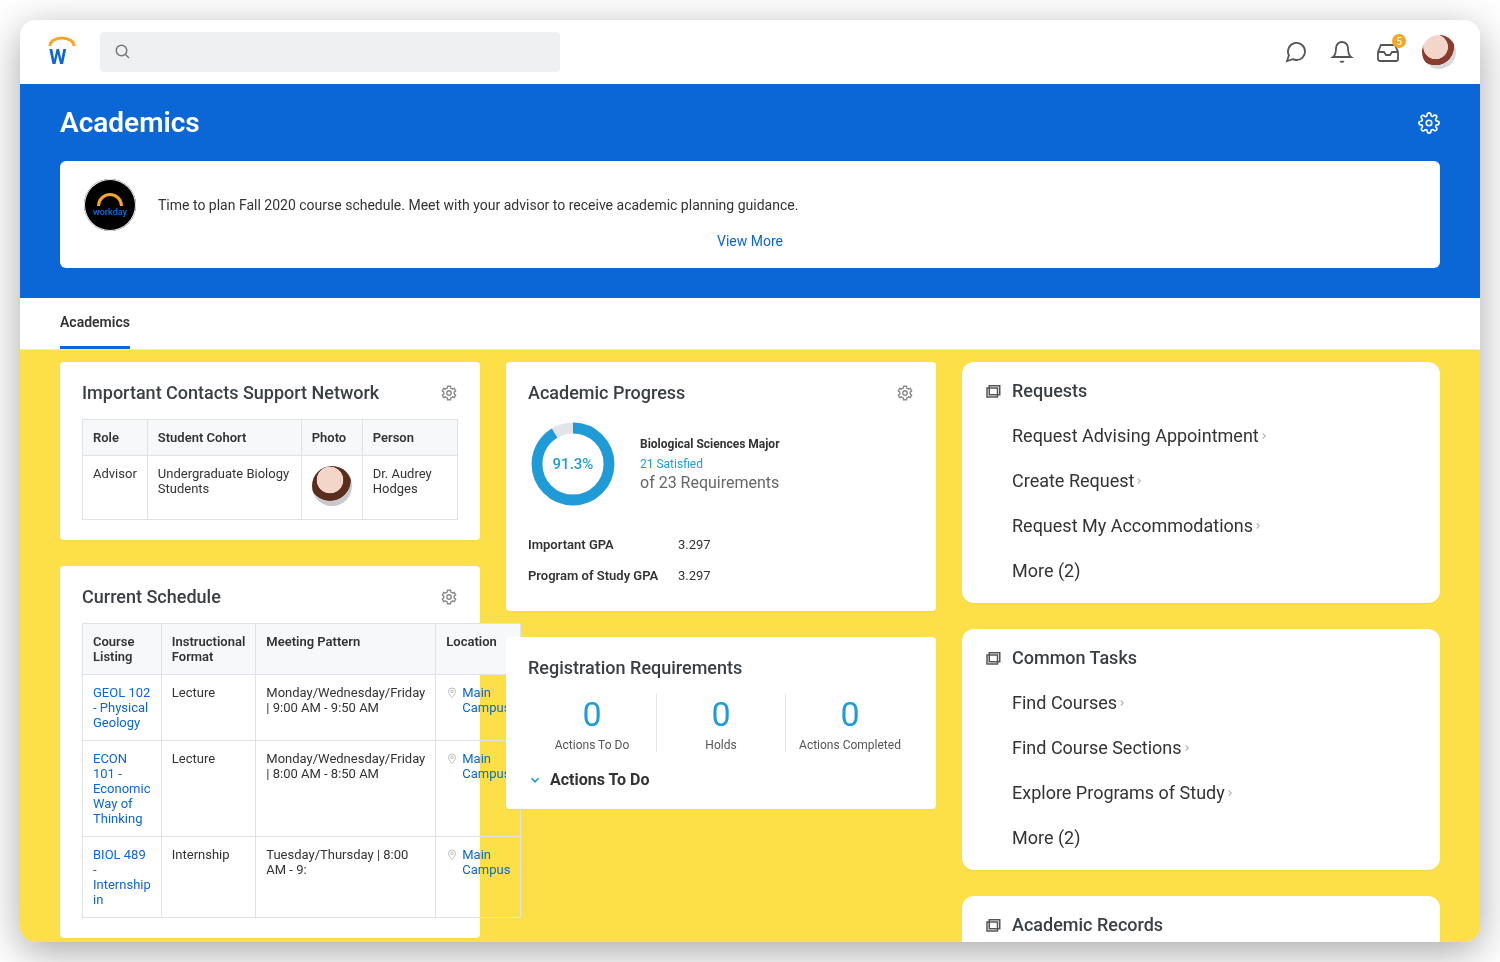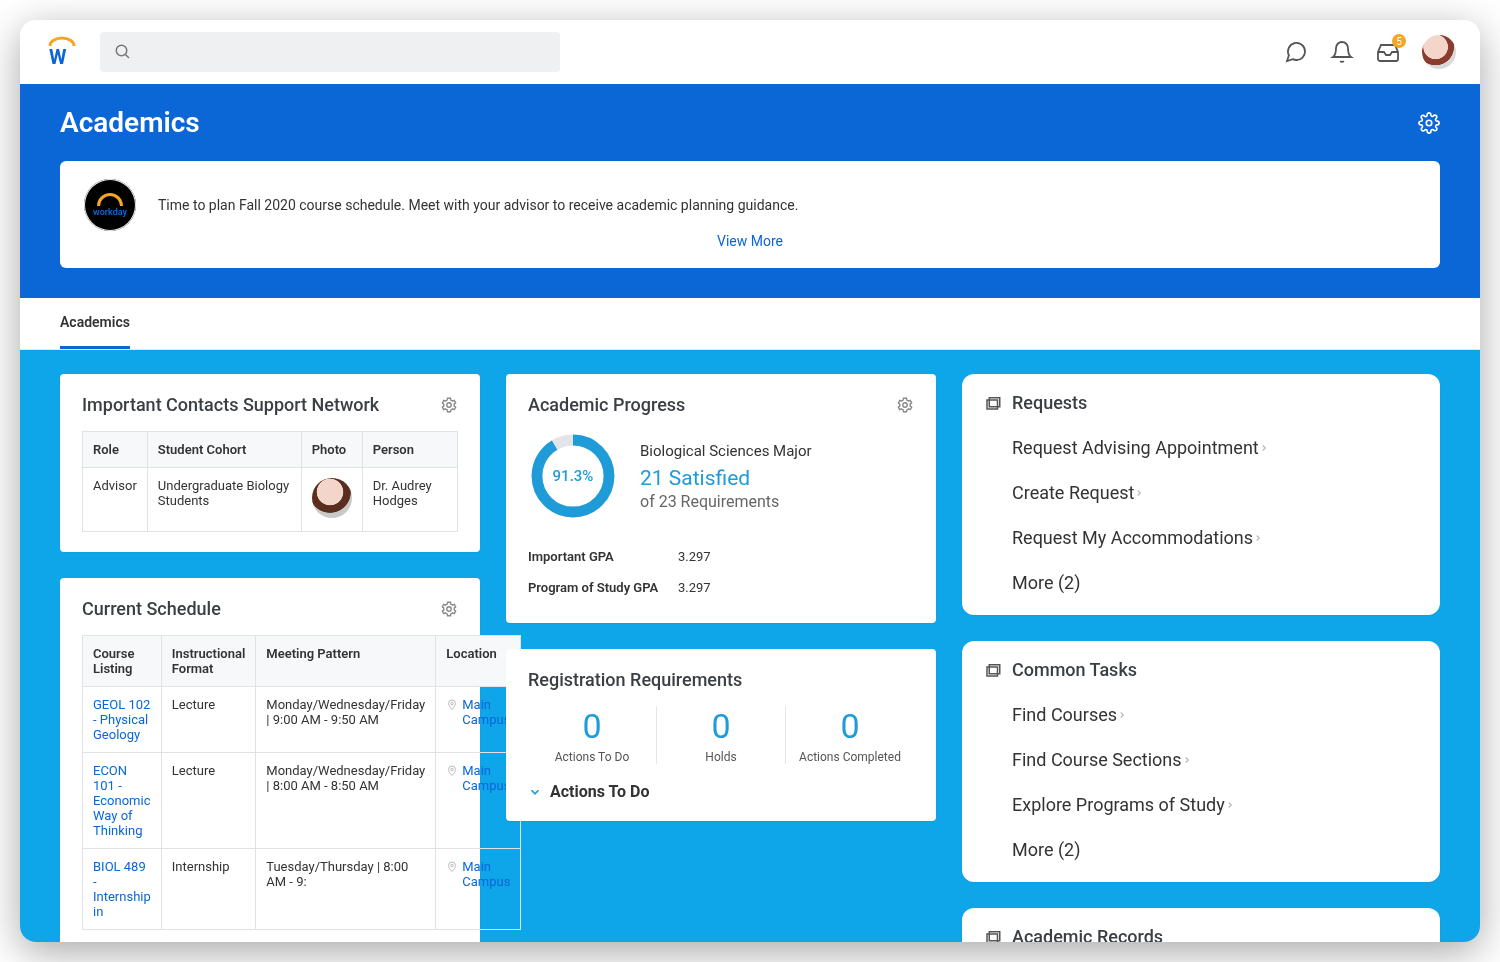--- a/index.html
+++ b/index.html
@@ -31,21 +31,21 @@
 .ann-logo-text { font-size: 9px; color: #0b66d6; font-weight: 600; margin-top: 1px; }
 .ann-text { font-size: 14px; color: #333; }
 .ann-more { text-align: center; }
 .ann-more a { color: #0b66d6; font-size: 14px; text-decoration: none; cursor: pointer; }
 
 
 .tabstrip { background: #fff; padding: 0 40px; border-bottom: 1px solid #e3e6ea; }
 .tab { display: inline-block; padding: 16px 0; font-size: 14px; color: #333; font-weight: 600; border-bottom: 3px solid #0b66d6; cursor: pointer; }
 
 
-.body { flex: 1; background: #0ea5e9; padding: 24px 40px; overflow: hidden; }
+.body { flex: 1; background: #fde047; padding: 12px 40px; overflow: hidden; }
 .grid { display: grid; grid-template-columns: 420px 430px 1fr; gap: 26px; align-items: start; }
 
 .card { background: #fff; border-radius: 4px; padding: 20px 22px; box-shadow: 0 1px 2px rgba(0,0,0,0.04); }
 .card + .card { margin-top: 26px; }
 .card-header { display: flex; align-items: center; justify-content: space-between; margin-bottom: 16px; }
 .card-title { font-size: 18px; color: #3a3f44; font-weight: 500; }
 .card-gear { width: 18px; height: 18px; color: #888; cursor: pointer; }
 
 .tbl { width: 100%; border-collapse: collapse; font-size: 13px; }
 .tbl th, .tbl td { border: 1px solid #dfe3e8; padding: 10px 10px; text-align: left; vertical-align: top; }
@@ -53,22 +53,22 @@
 .link { color: #0b66d6; cursor: pointer; }
 .photo-cell { width: 40px; height: 40px; border-radius: 50%; background: radial-gradient(circle at 45% 35%, #f3d5c9 0 38%, #5a2e1f 40% 60%, #c9c9c9 62% 100%); display: inline-block; }
 .loc { display: flex; align-items: flex-start; gap: 4px; }
 .loc-icon { width: 12px; height: 14px; color: #bbb; flex-shrink: 0; margin-top: 2px; }
 
 
 .prog-row { display: flex; align-items: center; gap: 22px; margin: 10px 0 20px; }
 .donut { position: relative; width: 90px; height: 90px; }
 .donut svg { width: 90px; height: 90px; transform: rotate(-90deg); }
 .donut-label { position: absolute; inset: 0; display: flex; align-items: center; justify-content: center; font-size: 15px; color: #1f9cd8; font-weight: 500; }
-.prog-text .major { font-size: 15px; font-weight: 400; color: #333; }
-.prog-text .sat { font-size: 21px; color: #1f9cd8; margin-top: 6px; }
+.prog-text .major { font-size: 12px; font-weight: 700; color: #333; }
+.prog-text .sat { font-size: 12px; color: #1f9cd8; margin-top: 6px; }
 .prog-text .reqs { font-size: 16px; color: #666; margin-top: 2px; }
 .gpa-row { display: flex; font-size: 13px; padding: 8px 0; }
 .gpa-row .k { width: 150px; font-weight: 600; color: #333; }
 .gpa-row .v { color: #333; }
 
 
 .reg-row { display: flex; justify-content: space-around; margin: 14px 0 18px; }
 .reg-item { text-align: center; flex: 1; }
 .reg-item + .reg-item { border-left: 1px solid #e3e6ea; }
 .reg-num { font-size: 34px; color: #1f9cd8; font-weight: 400; }

